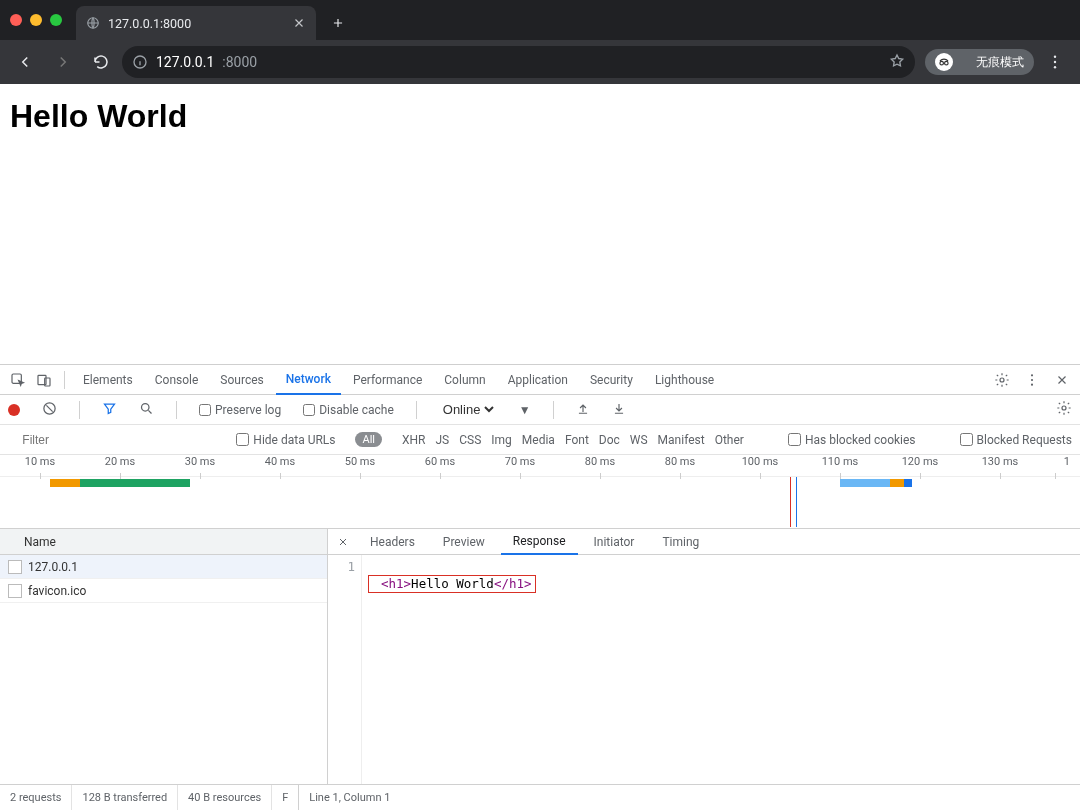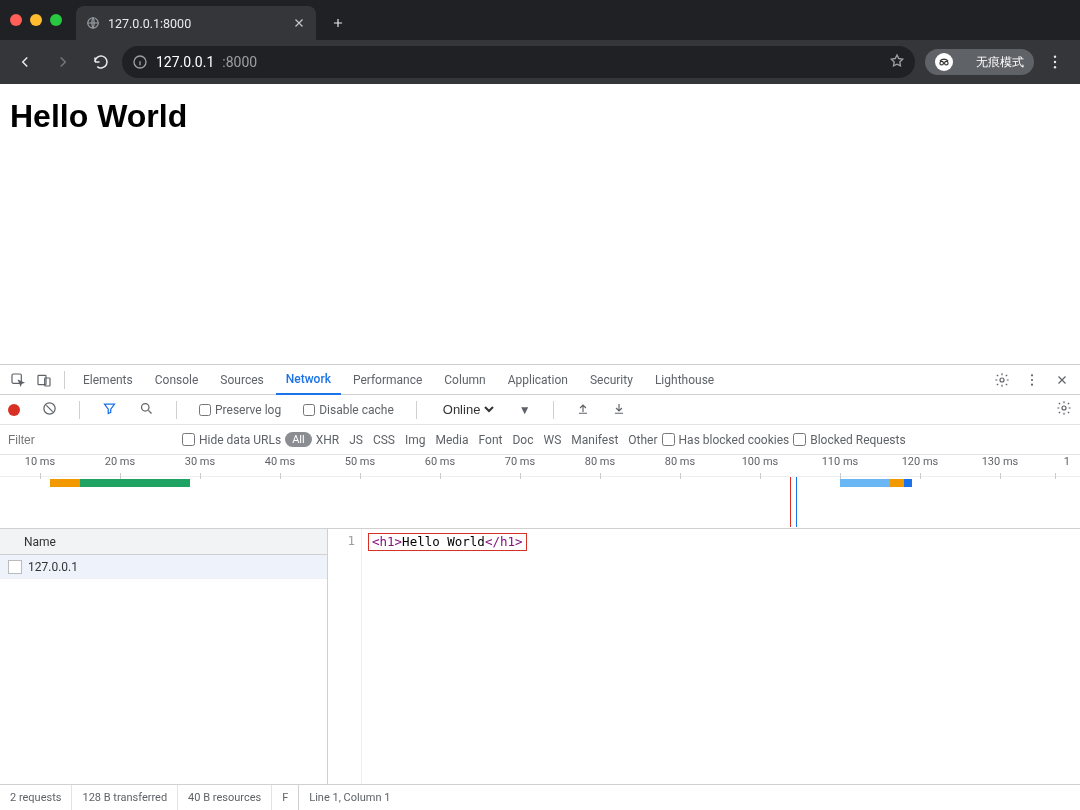--- a/index.html
+++ b/index.html
@@ -45,25 +45,25 @@
   .dt-tabs .right { margin-left: auto; display:flex; align-items:center; gap:6px; }
 
   .dt-sub { height: 30px; display: flex; align-items: center; border-bottom: 1px solid #e3e3e3; padding: 0 8px; gap: 22px; color:#5f6368; }
   .dt-sub .rec { width:12px; height:12px; border-radius:50%; background:#d93025; }
   .dt-sub .sep { width:1px; height:18px; background:#d0d0d0; }
   .dt-sub .cb { display:flex; align-items:center; gap:4px; }
   .dt-sub .cb input { width:12px; height:12px; }
   .dt-sub select { border:none; background:transparent; color:#333; font-size:13px; }
   .dt-sub .right { margin-left:auto; }
 
-  .dt-filter { height: 30px; display:flex; align-items:center; border-bottom:1px solid #e3e3e3; padding:0 8px; gap:4px; color:#5f6368; }
+  .dt-filter { height: 30px; display:flex; align-items:center; border-bottom:1px solid #e3e3e3; padding:0 8px; gap:20px; color:#5f6368;justify-content:flex-end; }
   .dt-filter input.flt { border:none; outline:none; font-size:12px; width:170px; color:#888; }
   .dt-filter .pill { background:#8a8d91; color:#fff; border-radius:8px; padding:1px 7px; font-size:11px; }
   .dt-filter .types { display:flex; gap:10px; }
-  .dt-filter .cb { display:flex; align-items:center; gap:4px; }
+  .dt-filter .cb { display:flex; align-items:center; gap:4px;margin-left:24px; }
 
   .dt-timeline { height: 74px; border-bottom:1px solid #d0d0d0; position:relative; }
   .dt-ticks { display:flex; height:22px; border-bottom:1px solid #eee; font-size:11px; color:#5f6368; }
   .dt-ticks .tick { flex:0 0 80px; text-align:center; position:relative; }
   .dt-ticks .tick::before { content:""; position:absolute; left:50%; top:18px; width:1px; height:6px; background:#ccc; }
   .dt-bars { position:relative; height:50px; }
   .dt-bars .hl { position:absolute; top:0; height:50px; width:1px; background:#d93025; }
   .dt-bars .hlb { position:absolute; top:0; height:50px; width:1px; background:#1a73e8; }
   .dt-bars .seg { position:absolute; height:8px; top:2px; }
 
@@ -76,21 +76,21 @@
   .dt-left .fill { flex:1; }
 
   .dt-right { flex:1; display:flex; flex-direction:column; }
   .dt-right .rtabs { height:26px; border-bottom:1px solid #d0d0d0; display:flex; align-items:center; gap:4px; padding:0 4px; }
   .dt-right .rtabs .close { width:22px; display:flex; justify-content:center; color:#5f6368; }
   .dt-right .rtab { padding:0 12px; height:26px; display:flex; align-items:center; color:#5f6368; }
   .dt-right .rtab.active { color:#202124; border-bottom:2px solid #1a73e8; }
   .dt-code { flex:1; display:flex; font-family: Menlo, Consolas, monospace; font-size:12.5px; }
   .dt-code .gutter { width:34px; text-align:right; color:#9aa0a6; padding:4px 6px 0 0; background:#fff; border-right:1px solid #eee; }
   .dt-code .src { padding:4px 6px; }
-  .dt-code .src .line1 { border:1.5px solid #d93025; padding:0 3px 1px 3px; display:inline-block; }
+  .dt-code .src .line1 { border:1.5px solid #d93025; padding:0 3px 1px 12px; display:inline-block;margin-top:16px; }
   .dt-code .tag { color:#881280; }
   .dt-code .txt { color:#000; }
 
   .dt-status { height:26px; border-top:1px solid #d0d0d0; display:flex; align-items:center; font-size:11px; color:#5f6368; }
   .dt-status .cell { padding:0 10px; border-right:1px solid #e3e3e3; height:100%; display:flex; align-items:center; }
   .dt-status .cell.last { border-right:1px solid #d0d0d0; }
   .dt-status .cursor { padding:0 10px; }
 </style>
 </head>
 <body>
@@ -332,24 +332,40 @@
     </div>
   </div>
 
   <div class="dt-body">
     <div class="dt-left">
       <div class="hdr">Name</div>
       <div class="row sel">
         <span class="fav"></span>
         <span>127.0.0.1</span>
       </div>
+      <div class="row">
+        <span class="fav"></span>
+        <span>favicon.ico</span>
+      </div>
       <div class="fill"></div>
     </div>
 
     <div class="dt-right">
+      <div class="rtabs">
+        <span class="close">
+          <svg width="12" height="12" viewBox="0 0 24 24" stroke="#5f6368" stroke-width="2">
+              <path d="M6 6l12 12M18 6L6 18"></path>
+            </svg>
+        </span>
+        <span class="rtab">Headers</span>
+        <span class="rtab">Preview</span>
+        <span class="rtab active">Response</span>
+        <span class="rtab">Initiator</span>
+        <span class="rtab">Timing</span>
+      </div>
       <div class="dt-code">
         <div class="gutter">
             <div>1</div>
           </div>
         <div class="src">
           <span class="line1"><span class="tag">&lt;h1&gt;</span><span class="txt">Hello World</span><span class="tag">&lt;/h1&gt;</span></span>
         </div>
       </div>
     </div>
   </div>

